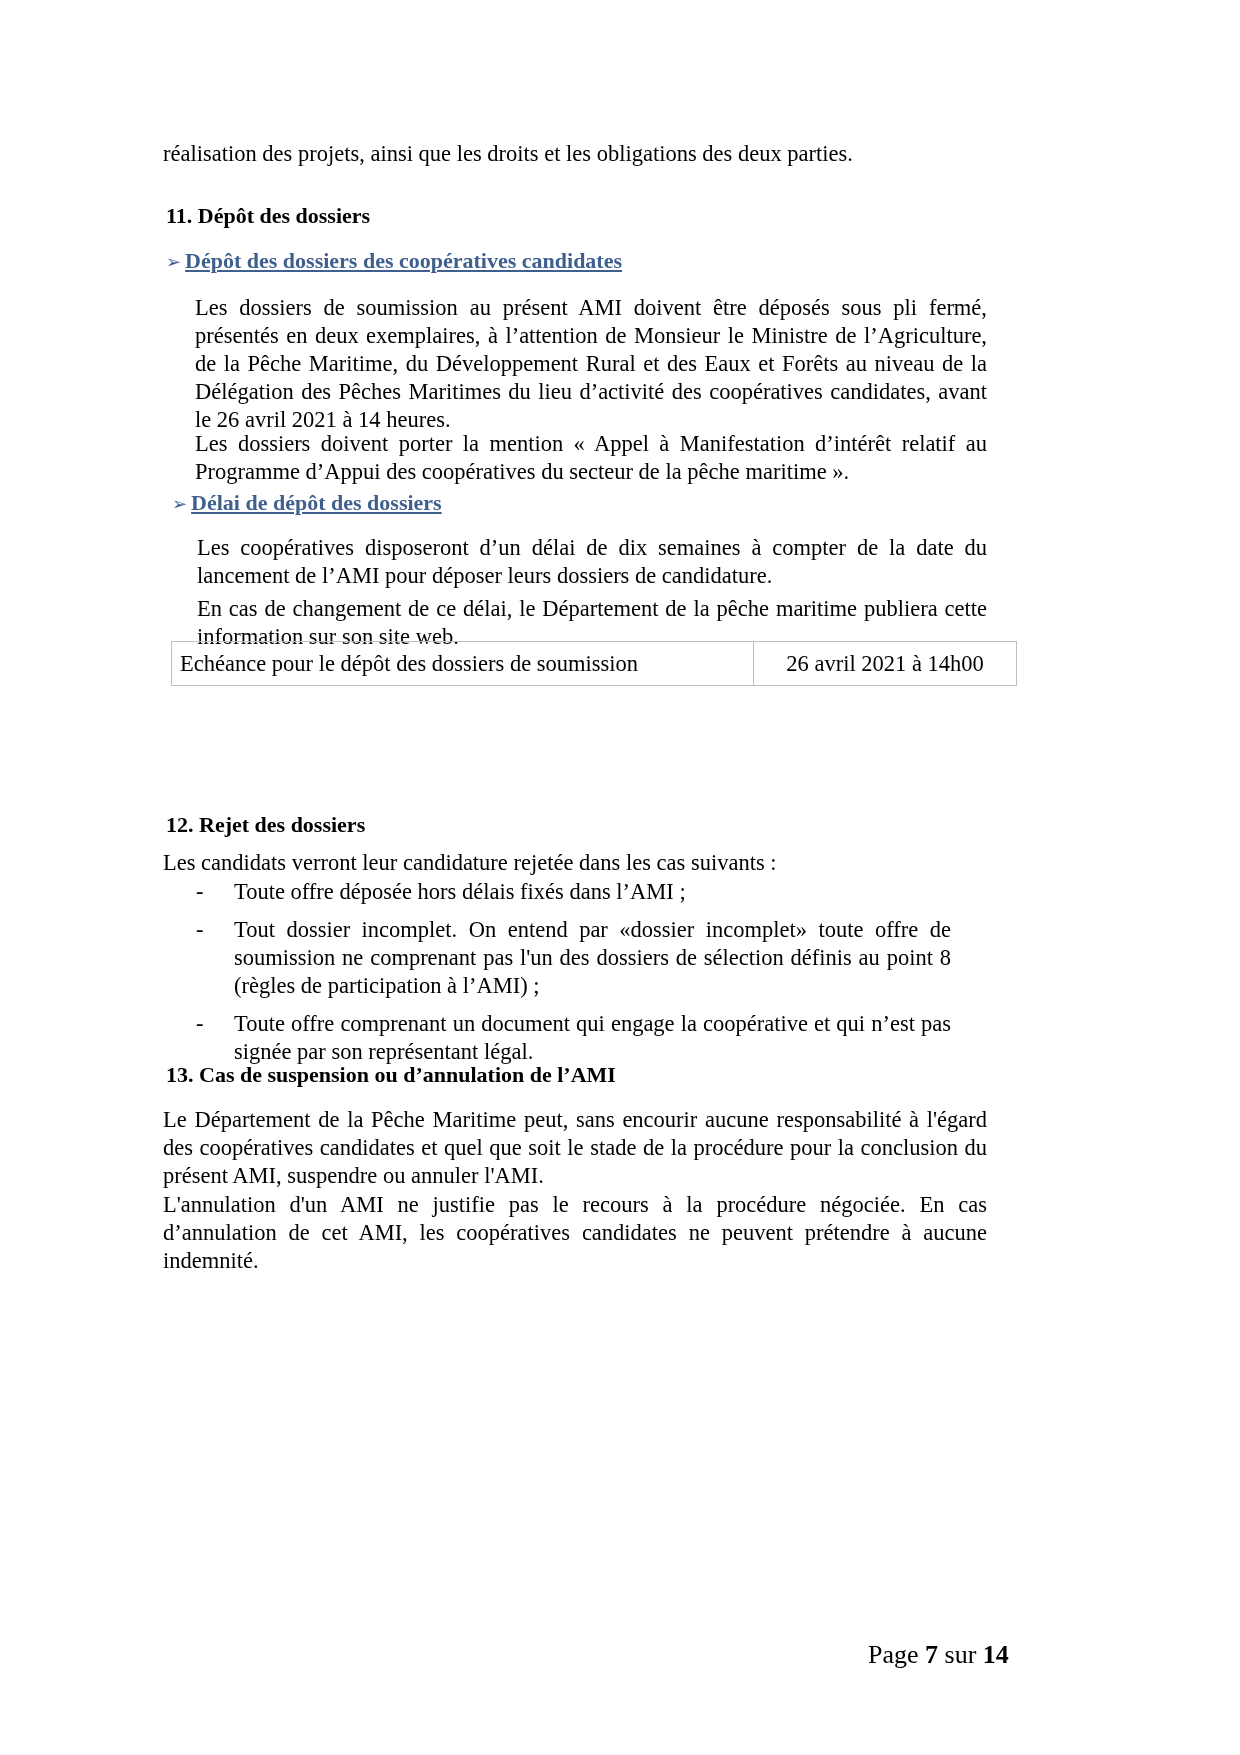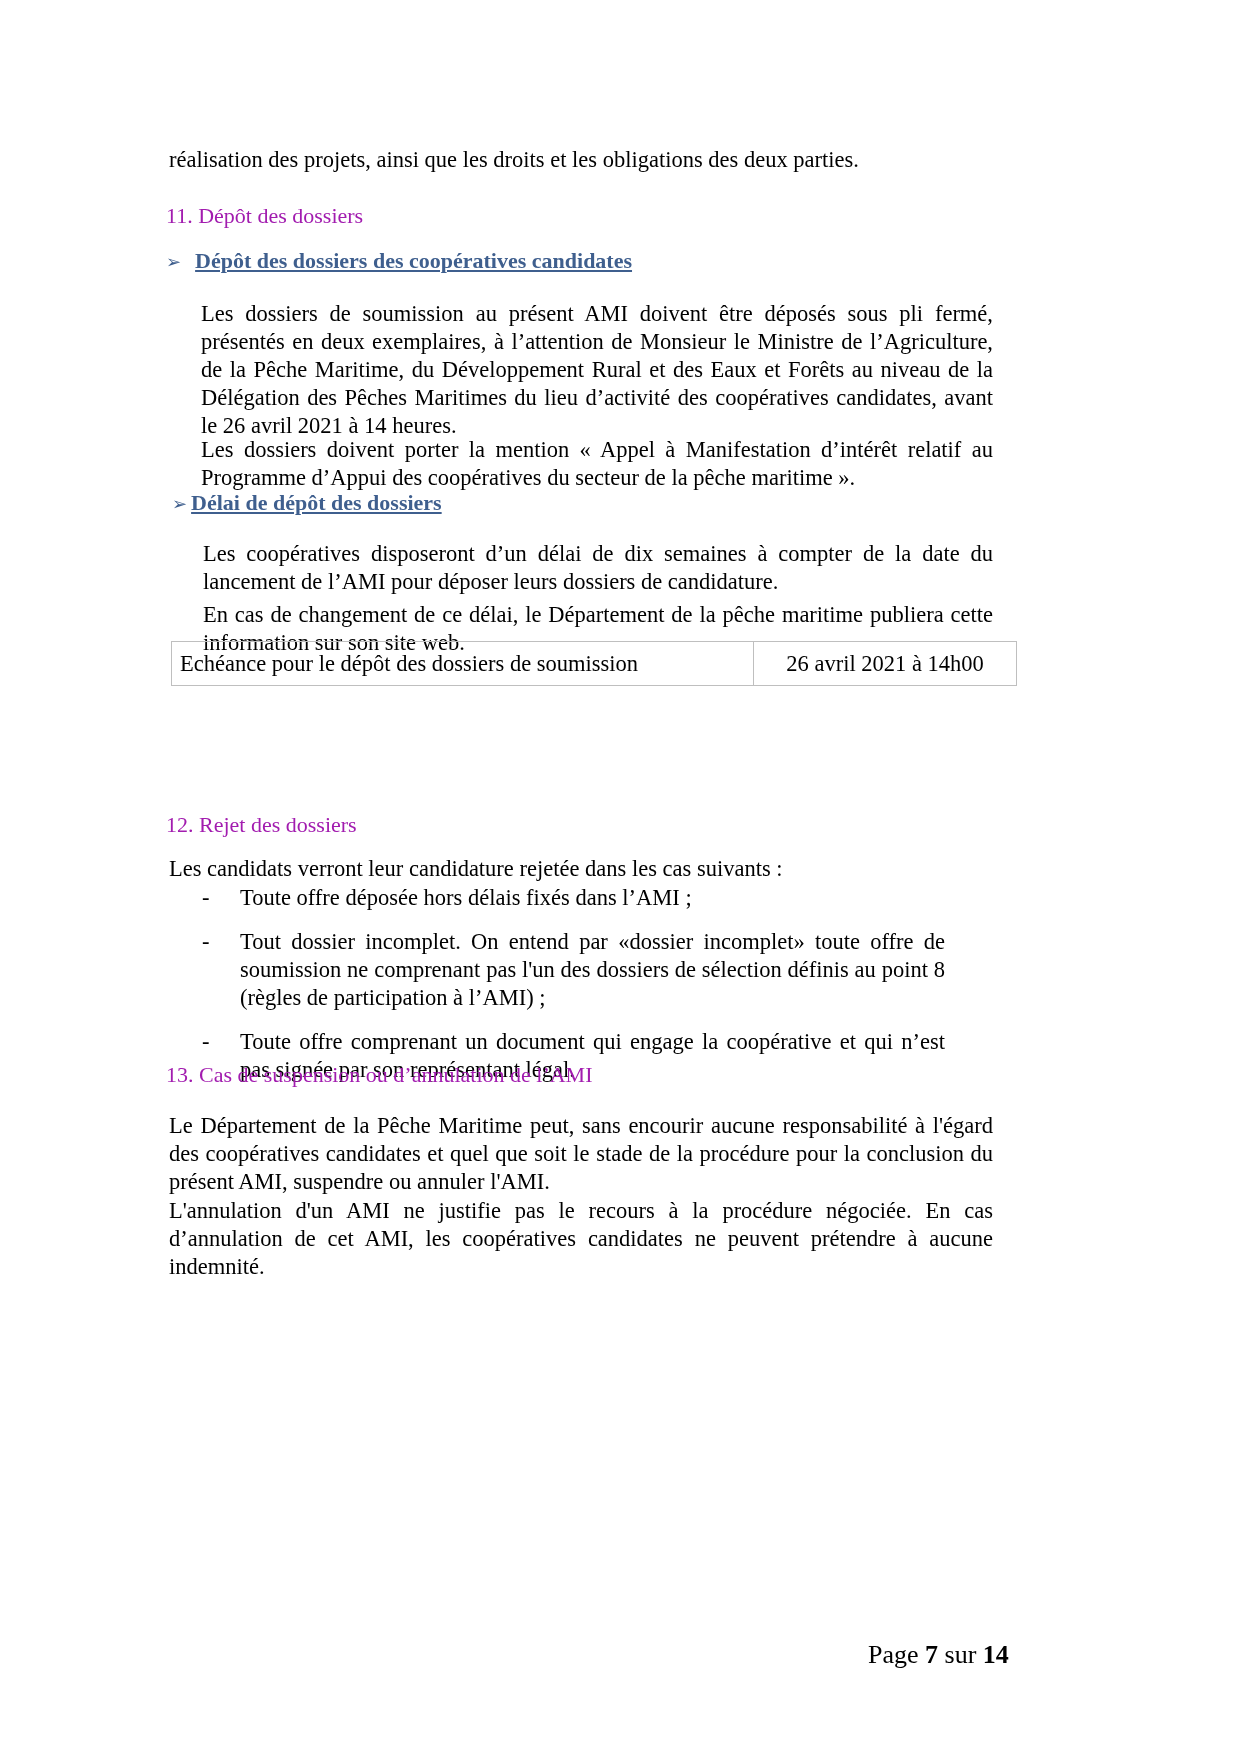--- a/index.html
+++ b/index.html
@@ -1,38 +1,38 @@
 <!DOCTYPE html>
 <html><head>
 <meta charset="utf-8">
 <style>
   html, body { margin: 0; padding: 0; background: #ffffff; }
   body { width: 1240px; height: 1755px; position: relative; font-family: "Liberation Serif", serif; color: #000; }
   .abs { position: absolute; }
-  .p { font-size: 22.5px; line-height: 28px; text-align: justify; margin: 16px; }
-  .h { color: #a21caf; font-weight: normal; font-size: 22px; }
+  .p { font-size: 22.5px; line-height: 28px; text-align: justify; margin: 10px; }
+  .h { color: #000000; font-weight: bold; font-size: 22px; }
   .sub { color: #3f5f8e; font-weight: bold; font-size: 22px; text-decoration: underline; }
   .arrow { color: #3f5f8e; font-size: 18px; }
   table { border-collapse: collapse; font-size: 22.5px; }
   td { border: 1.5px solid #bfbfbf; padding: 0 8px; height: 43px; }
   .c2 { text-align: center; }
   .li { display: flex; }
   .dash { width: 38px; flex: none; text-align: left; padding-left: 6px; }
   .footer { font-size: 26px; }
 </style>
 </head>
 <body>
 
 <div class="abs p" style="left:153px; top:130px; width:900px;">réalisation des projets, ainsi que les droits et les obligations des deux parties.</div>
 
 <div class="abs h" style="left:166px; top:203px;">11. Dépôt des dossiers</div>
 
 <div class="abs" style="left:166px; top:248px;">
   <span class="arrow">➢</span>
-  <span class="sub" style="margin-left:10px;">Dépôt des dossiers des coopératives candidates</span>
+  <span class="sub" style="">Dépôt des dossiers des coopératives candidates</span>
 </div>
 
 <div class="abs p" style="left:185px; top:284px; width:792px;">Les dossiers de soumission au présent AMI doivent être déposés sous pli fermé, présentés en deux exemplaires, à l’attention de Monsieur le Ministre de l’Agriculture, de la Pêche Maritime, du Développement Rural et des Eaux et Forêts au niveau de la Délégation des Pêches Maritimes du lieu d’activité des coopératives candidates, avant le 26 avril 2021 à 14 heures.</div>
 <div class="abs p" style="left:185px; top:420px; width:792px;">Les dossiers doivent porter la mention « Appel à Manifestation d’intérêt relatif au Programme d’Appui des coopératives du secteur de la pêche maritime ».</div>
 
 <div class="abs" style="left:172px; top:490px;">
   <span class="arrow">➢</span>
   <span class="sub">Délai de dépôt des dossiers</span>
 </div>
 

